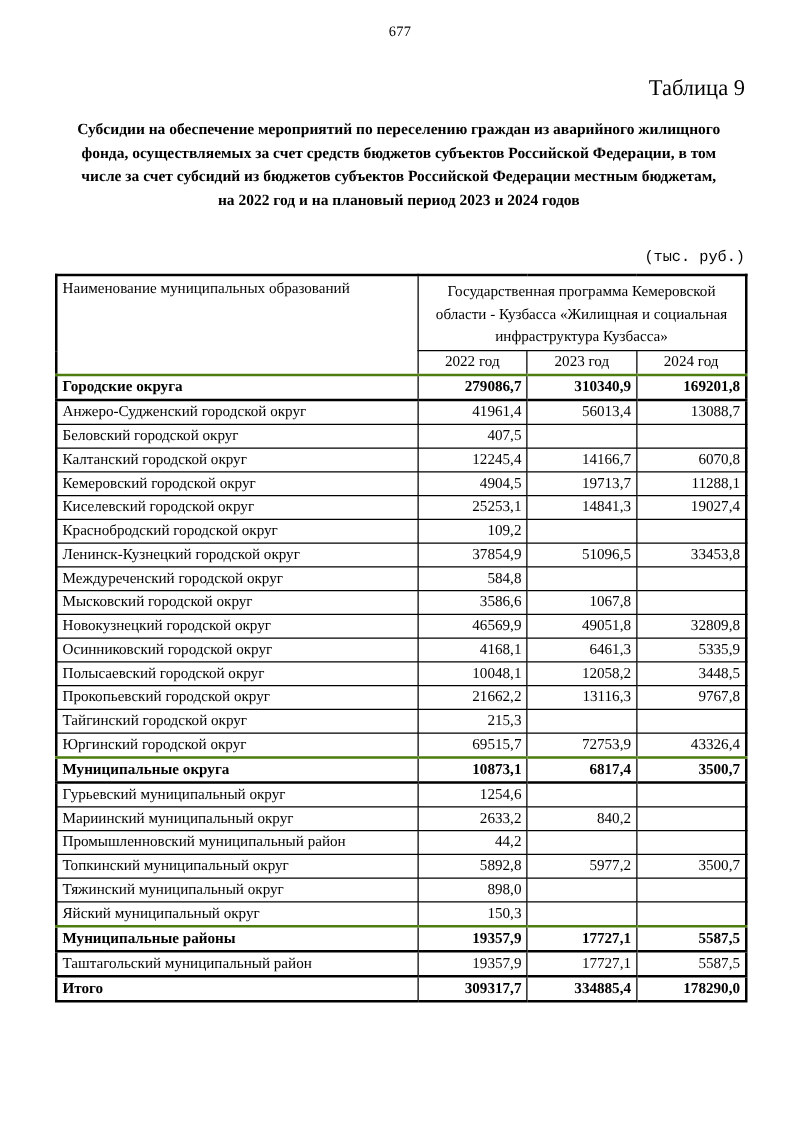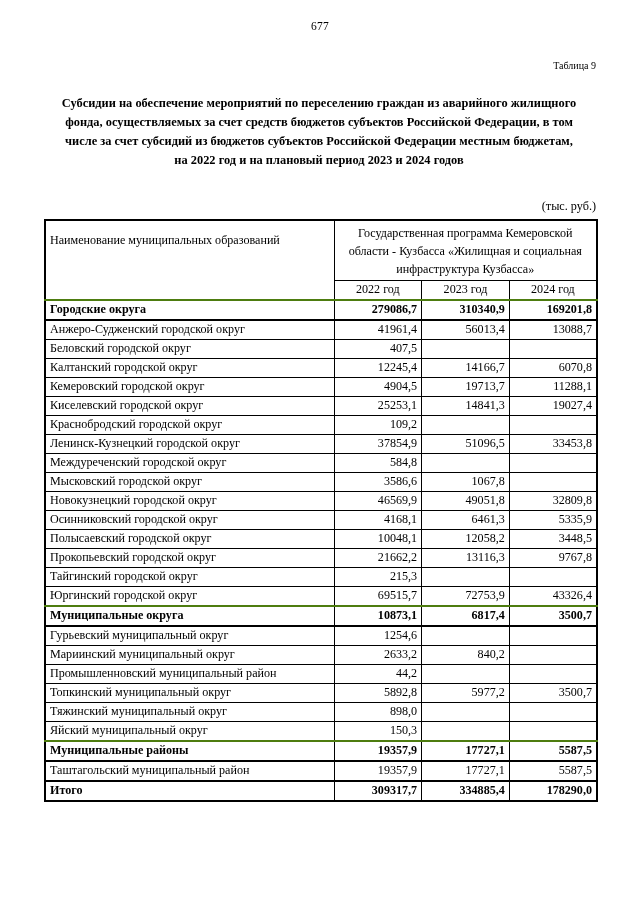--- a/index.html
+++ b/index.html
@@ -33,41 +33,42 @@
     text-align: center;
     font-size: 11.5px;
     letter-spacing: 0.2px;
   }
 
   
   .table-label {
     position: absolute;
     top: 60px;
     right: 44px;
-    font-size: 10px;
+    font-size: 18px;
   }
 
   
   .doc-title {
     position: absolute;
     top: 94px;
     left: 61px;
     width: 516px;
     text-align: center;
     font-weight: bold;
     font-size: 12.4px;
     line-height: 19px;
   }
 
   
   .units {
     position: absolute;
     top: 199px;
     right: 44px;
     font-size: 12.2px;
+    font-family: Liberation Mono, monospace;
   }
 
   
   .tbl-wrap {
     position: absolute;
     left: 44px;
     top: 219px;
     width: 552px;
   }
 
@@ -88,21 +89,21 @@
     vertical-align: middle;
     font-weight: normal;
     line-height: 15px;
     height: 17px;
     box-sizing: border-box;
   }
 
   table.budget th.hdr-name {
     text-align: left;
     vertical-align: top;
-    padding-top: 12px;
+    padding-top: 2px;
   }
   table.budget th.hdr-prog {
     text-align: center;
     vertical-align: top;
     padding-top: 3px;
     line-height: 18px;
     margin-top: 17px;
   }
   table.budget th.hdr-year {
     text-align: center;

